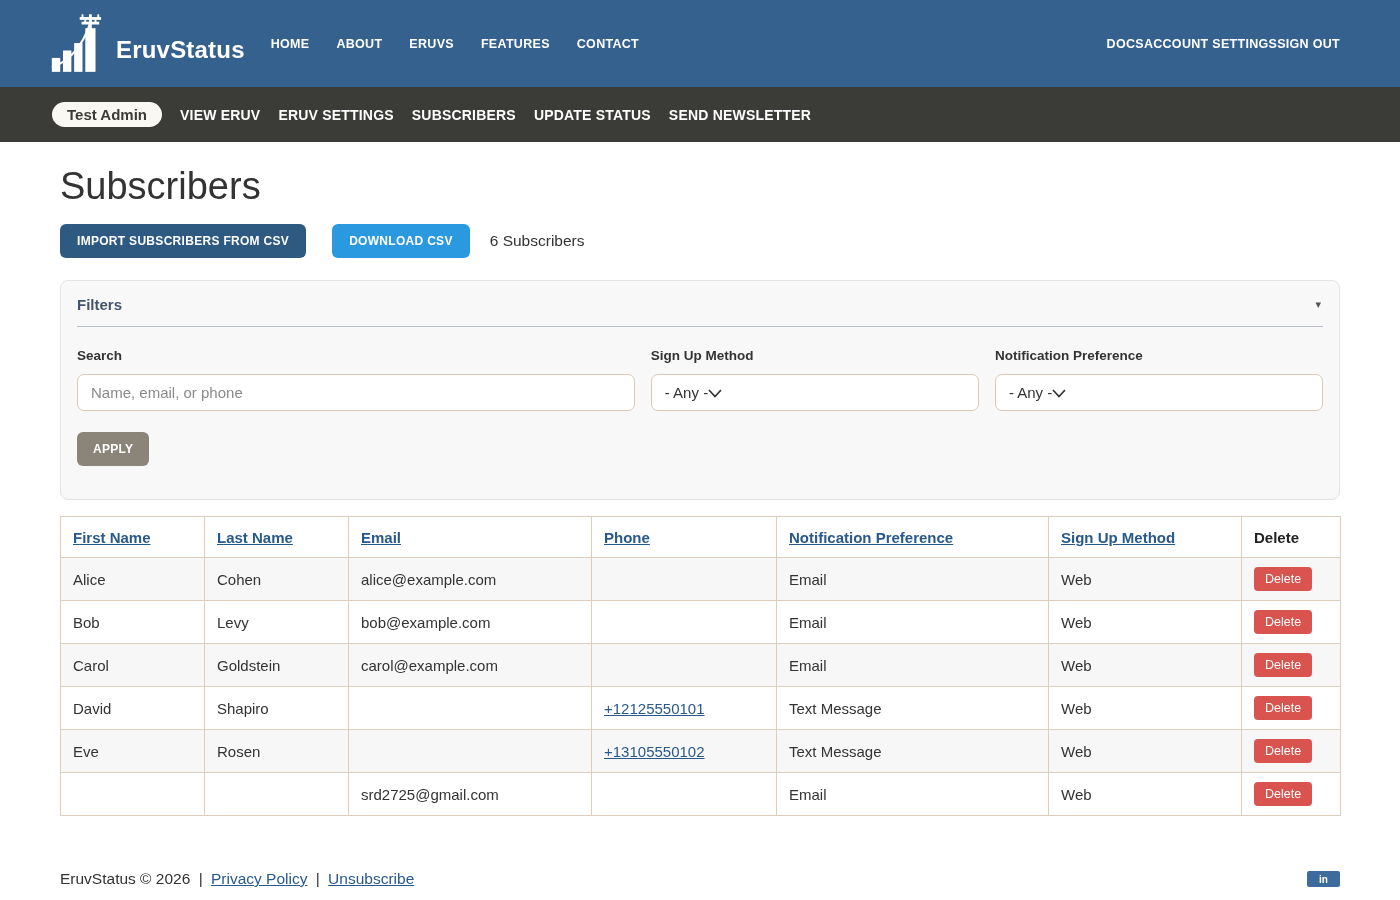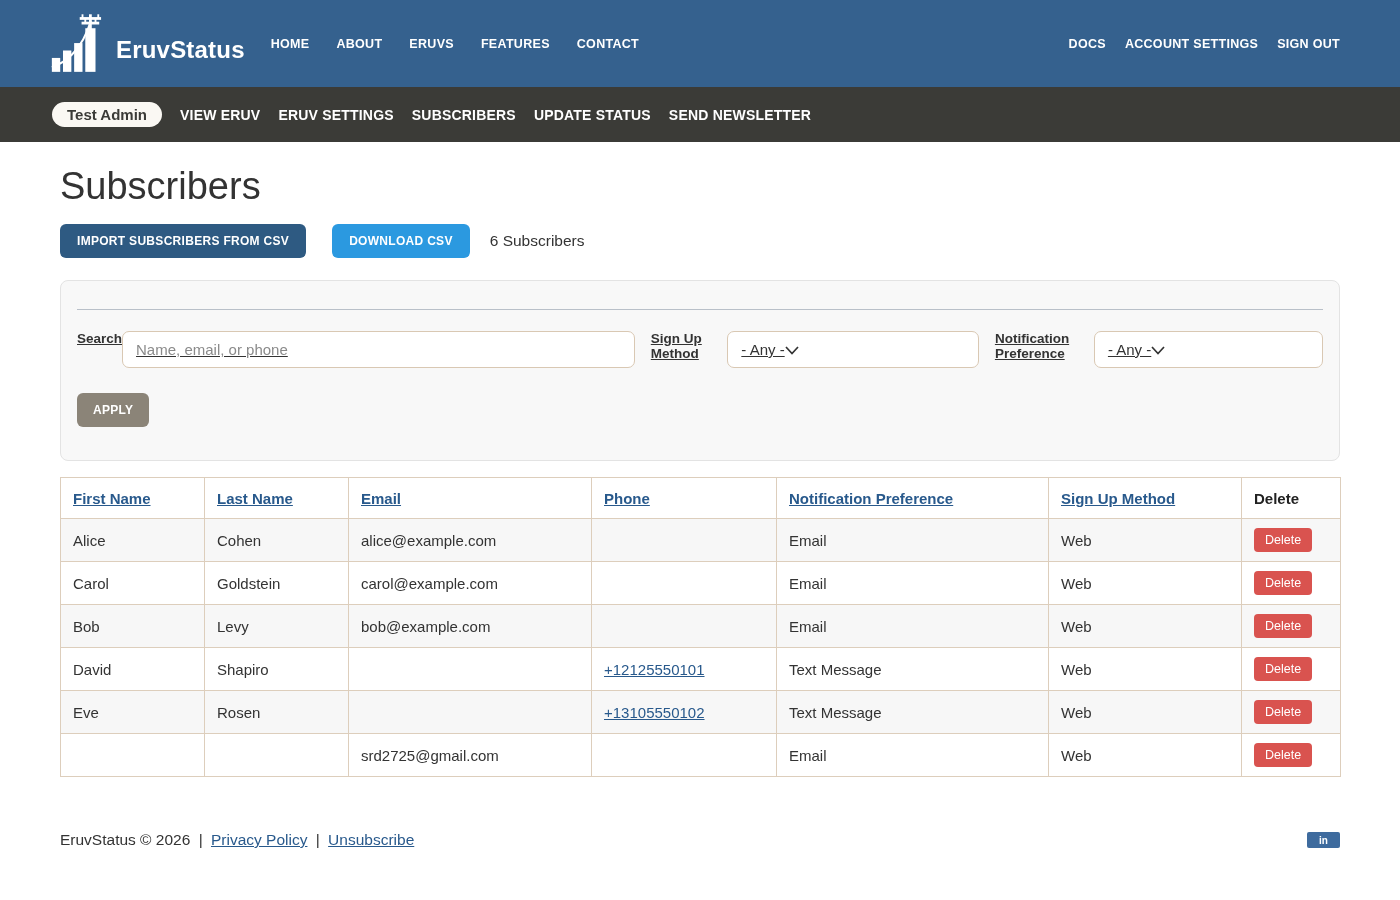--- a/index.html
+++ b/index.html
@@ -23,21 +23,21 @@
   }
   .topnav-left { display: flex; align-items: center; }
   .brand { display: flex; align-items: center; text-decoration: none; }
   .logo { display: inline-flex; margin-right: 14px; }
   .brand-name { color: #ffffff; font-size: 24px; font-weight: bold; letter-spacing: 0.2px; margin-top: 12px; }
   .topnav-links { display: flex; align-items: center; gap: 27px; margin-left: 26px; }
   .topnav-links a, .topnav-right a {
     color: #ffffff; font-size: 12.5px; font-weight: bold;
     text-decoration: none; letter-spacing: 0.3px; text-transform: uppercase;
   }
-  .topnav-right { display: flex; align-items: flex-end; gap: 19px; }
+  .topnav-right { display: flex; align-items: flex-end; }
 
   
   .adminnav {
     height: 55px;
     background: #3b3b37;
     display: flex;
     align-items: center;
     padding: 0 52px;
     gap: 18px;
   }
@@ -70,21 +70,21 @@
     background: #f8f8f8;
     border: 1px solid #e3e3e3;
     border-radius: 8px;
     padding: 15px 16px 33px;
   }
   .filters-head { display: flex; justify-content: space-between; align-items: center; }
   .filters-title { color: #44546e; font-size: 15px; font-weight: bold; }
   .filters-caret { color: #555; font-size: 11px; cursor: pointer; padding: 0 2px; }
   .filters-divider { border: none; border-top: 1px solid #b9c0c9; margin: 13px 0 21px; }
   .filters-grid { display: flex; gap: 16px; }
-  .fcol { flex: 1; display: flex; flex-direction: row; text-decoration: underline; }
+  .fcol { flex: 1; display: flex; flex-direction: column; }
   .fcol-search { flex: 1.7; }
   .fcol label { font-size: 13.5px; font-weight: bold; color: #333; margin-bottom: 11px; }
   .text-input, .select {
     height: 37px; background: #fff;
     border: 1px solid #d9c8b3; border-radius: 7px;
     font-size: 15px; padding: 0 13px; width: 100%;
     font-family: inherit; color: #333;
   }
   .text-input::placeholder { color: #8a8a8a; }
   .select { display: flex; align-items: center; cursor: pointer; }
@@ -181,20 +181,24 @@
 <main class="content">
   <h1 class="page-title">Subscribers</h1>
 
   <div class="actions">
     <button class="btn btn-navy">IMPORT SUBSCRIBERS FROM CSV</button>
     <button class="btn btn-blue">DOWNLOAD CSV</button>
     <span class="count">6 Subscribers</span>
   </div>
 
   <section class="filters">
+    <div class="filters-head">
+      <span class="filters-title">Filters</span>
+      <span class="filters-caret">▾</span>
+    </div>
     <hr class="filters-divider">
     <div class="filters-grid">
       <div class="fcol fcol-search">
         <label>Search</label>
         <input class="text-input" type="text" placeholder="Name, email, or phone" style="">
       </div>
       <div class="fcol">
         <label>Sign Up Method</label>
         <div class="select">
           <span>- Any -</span>
@@ -245,32 +249,32 @@
       <tr>
         <td>Alice</td>
         <td>Cohen</td>
         <td>alice@example.com</td>
         <td></td>
         <td>Email</td>
         <td>Web</td>
         <td><button class="btn-delete">Delete</button></td>
       </tr>
       <tr>
+        <td>Bob</td>
+        <td>Levy</td>
+        <td>bob@example.com</td>
+        <td></td>
+        <td>Email</td>
+        <td>Web</td>
+        <td><button class="btn-delete">Delete</button></td>
+      </tr>
+      <tr>
         <td>Carol</td>
         <td>Goldstein</td>
         <td>carol@example.com</td>
-        <td></td>
-        <td>Email</td>
-        <td>Web</td>
-        <td><button class="btn-delete">Delete</button></td>
-      </tr>
-      <tr>
-        <td>Bob</td>
-        <td>Levy</td>
-        <td>bob@example.com</td>
         <td></td>
         <td>Email</td>
         <td>Web</td>
         <td><button class="btn-delete">Delete</button></td>
       </tr>
       <tr>
         <td>David</td>
         <td>Shapiro</td>
         <td></td>
         <td><a class="blue-link">+12125550101</a></td>

